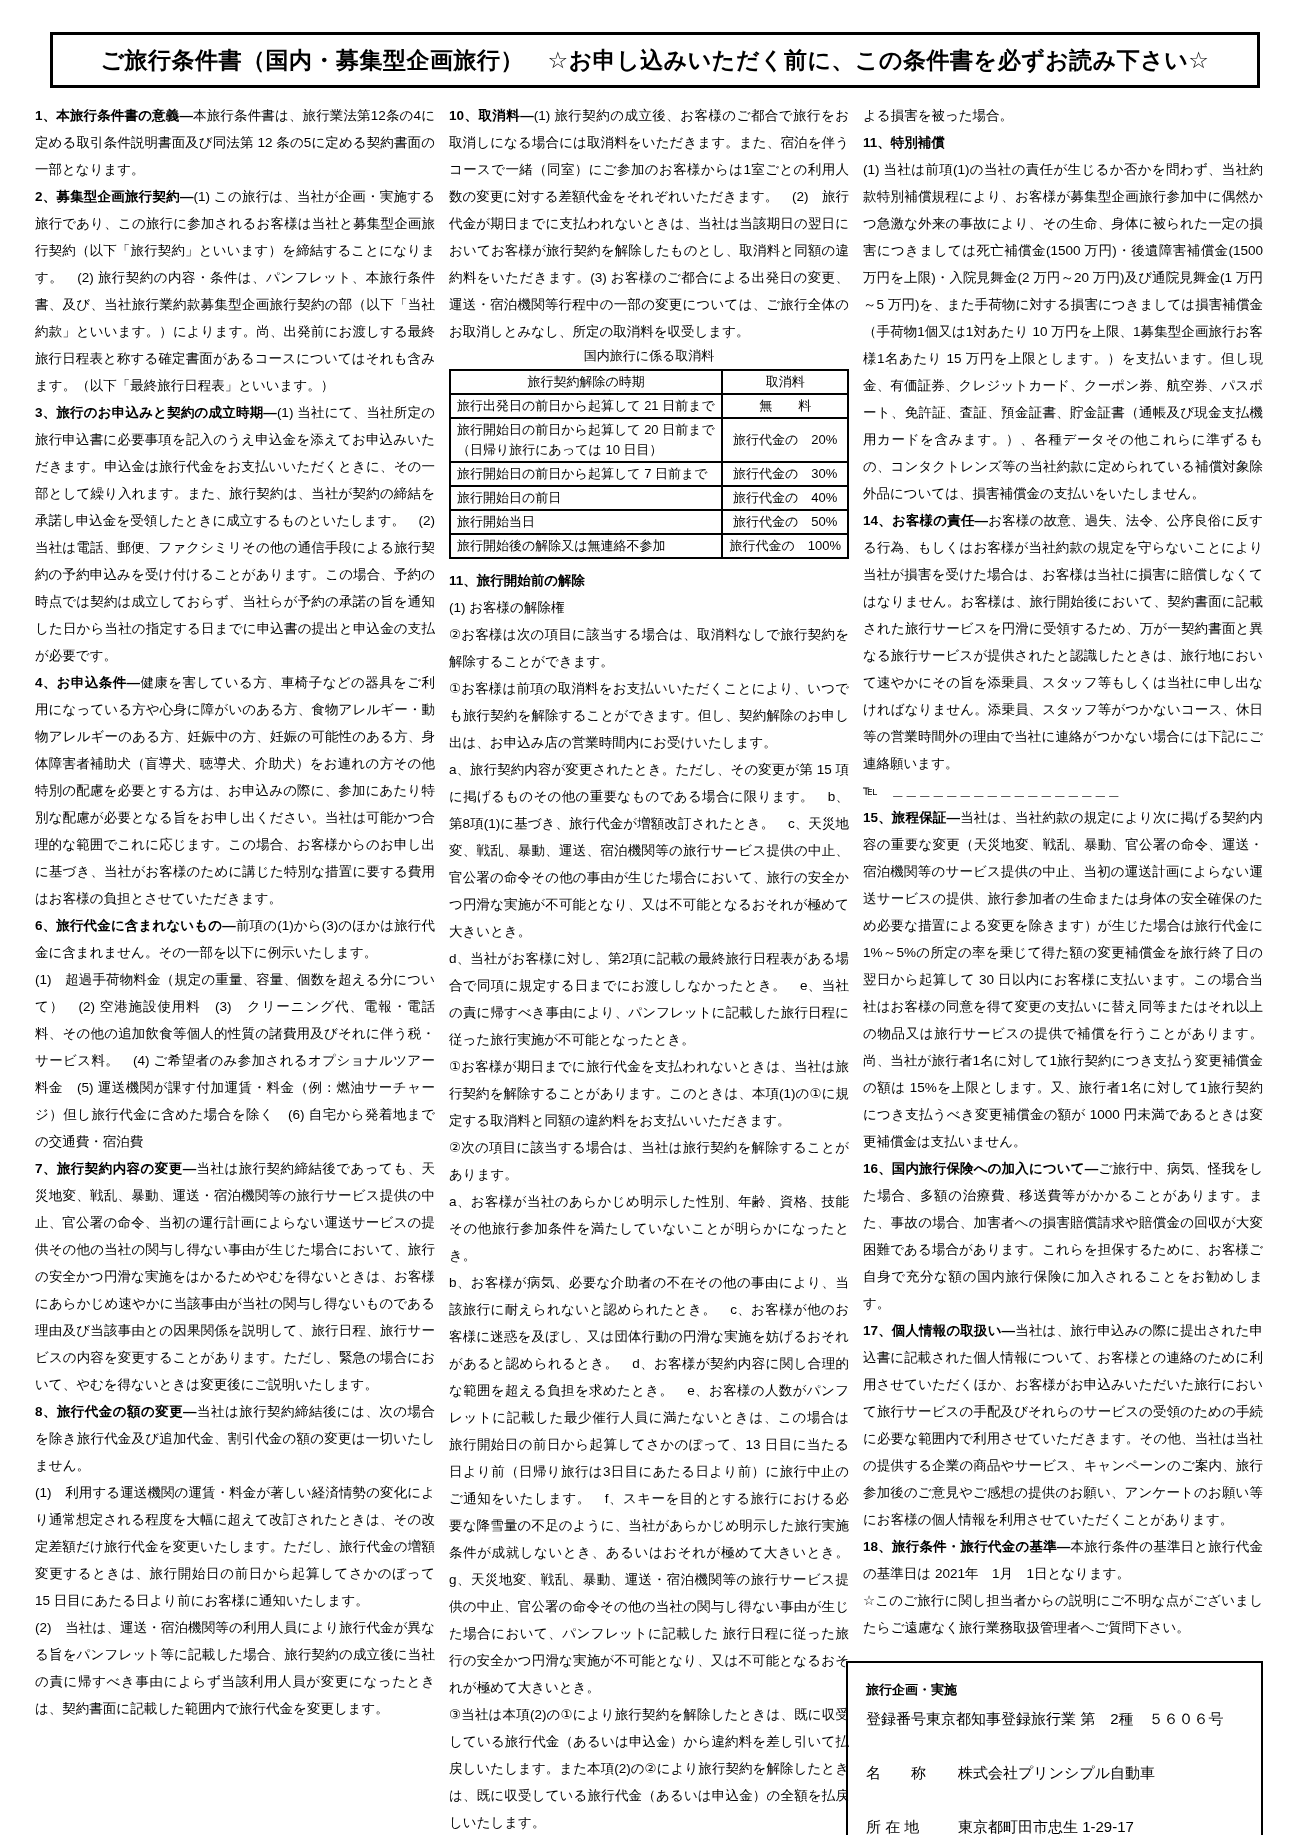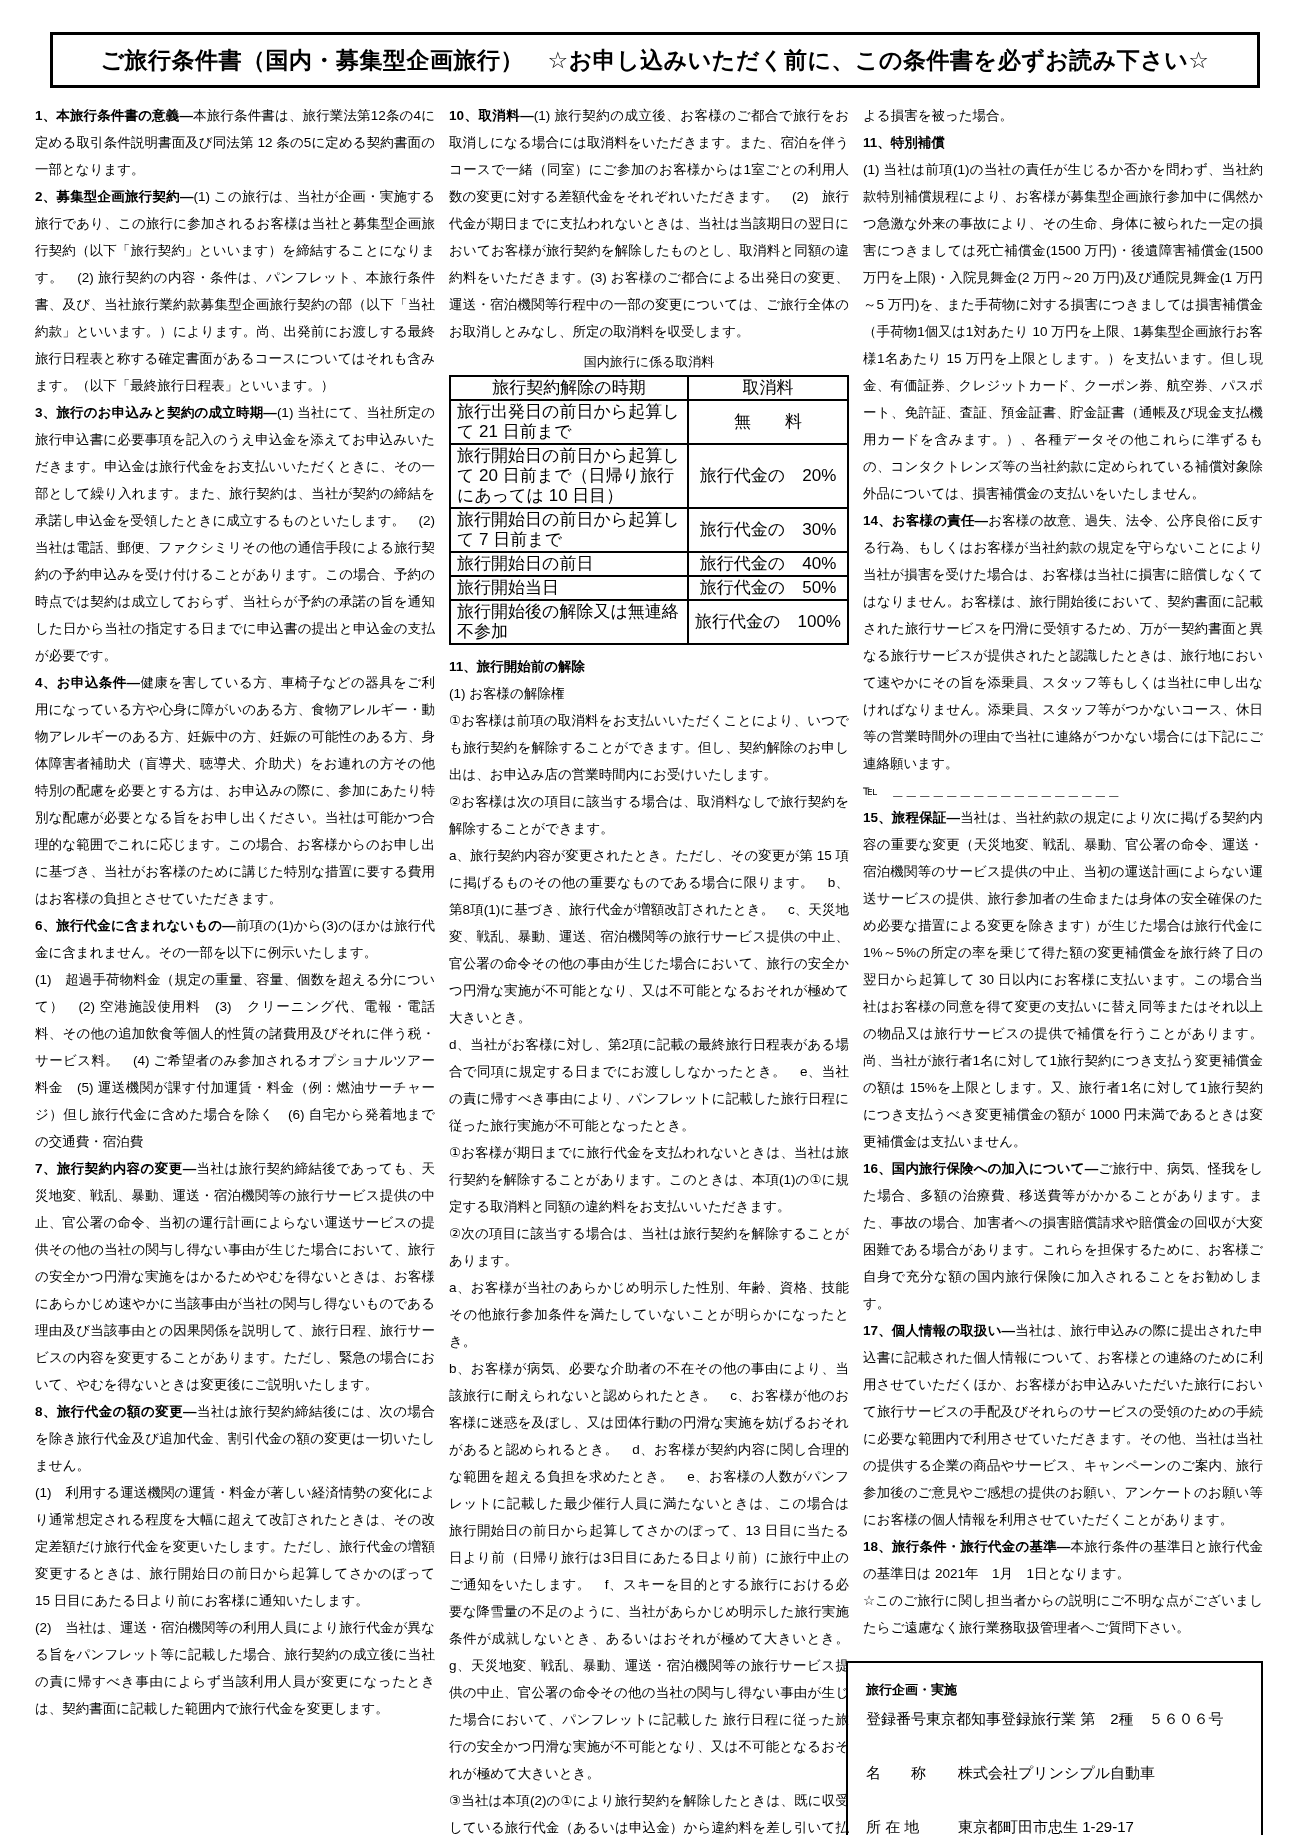--- a/index.html
+++ b/index.html
@@ -6,23 +6,23 @@
   html,body{background:#fff}
   .page{width:1295px;height:1835px;background:#fff;position:relative;overflow:hidden;
         color:#000;font-family:"Liberation Sans","DejaVu Sans",sans-serif;}
   .title-box{position:absolute;left:50px;top:32px;width:1210px;height:56px;border:3px solid #000;
         display:flex;align-items:center;justify-content:center;background:#fff;}
   .title-box h1{font-size:23px;font-weight:bold;letter-spacing:0.5px;white-space:nowrap}
   .columns{position:absolute;left:35px;top:102px;width:1230px;display:flex;gap:14px;align-items:flex-start}
   .col{width:400px;font-size:13.5px;line-height:27px;text-align:justify;font-weight:500}
   .block{margin:0}
   .block b{font-weight:bold}
-  .table-title{text-align:center;font-size:13px;line-height:22px;margin-top:6px}
+  .table-title{text-align:center;font-size:13px;line-height:22px;}
   table.cancel-table{width:100%;border-collapse:collapse;margin:2px 0 8px 0;border:2px solid #000}
-  .cancel-table th,.cancel-table td{border:2px solid #000;font-size:17px;line-height:20px;padding:1px 6px;vertical-align:middle}
+  .cancel-table th,.cancel-table td{border:2px solid #000;font-size:13px;line-height:20px;padding:1px 6px;vertical-align:middle}
   .cancel-table th{font-weight:normal;text-align:center}
   .td-period{text-align:left}
   .td-fee{text-align:center;width:112px;white-space:nowrap}
   .company-box{margin-top:20px;margin-left:-17px;width:417px;border:2px solid #000;
         padding:12px 18px 14px 18px;font-size:15px;line-height:27px;text-align:left}
   .cb-title{font-size:13px;font-weight:bold;line-height:30px}
   .cb-gap{margin-top:27px}
   .cb-label{display:inline-block;min-width:92px}
 </style>
 </head>
@@ -110,23 +110,23 @@
 
         </tbody>
       </table>
 
       <div>
 
           <p class="block"><b class="sec-h">11、旅行開始前の解除</b><span></span></p>
 
           <p class="block"><b class="sec-h"></b><span>(1) お客様の解除権</span></p>
 
+          <p class="block"><b class="sec-h"></b><span>②お客様は次の項目に該当する場合は、取消料なしで旅行契約を解除することができます。</span></p>
+
           <p class="block"><b class="sec-h"></b><span>①お客様は前項の取消料をお支払いいただくことにより、いつでも旅行契約を解除することができます。但し、契約解除のお申し出は、お申込み店の営業時間内にお受けいたします。</span></p>
-
-          <p class="block"><b class="sec-h"></b><span>②お客様は次の項目に該当する場合は、取消料なしで旅行契約を解除することができます。</span></p>
 
           <p class="block"><b class="sec-h"></b><span>a、旅行契約内容が変更されたとき。ただし、その変更が第 15 項に掲げるものその他の重要なものである場合に限ります。　b、第8項(1)に基づき、旅行代金が増額改訂されたとき。　c、天災地変、戦乱、暴動、運送、宿泊機関等の旅行サービス提供の中止、官公署の命令その他の事由が生じた場合において、旅行の安全かつ円滑な実施が不可能となり、又は不可能となるおそれが極めて大きいとき。</span></p>
 
           <p class="block"><b class="sec-h"></b><span>d、当社がお客様に対し、第2項に記載の最終旅行日程表がある場合で同項に規定する日までにお渡ししなかったとき。　e、当社の責に帰すべき事由により、パンフレットに記載した旅行日程に従った旅行実施が不可能となったとき。</span></p>
 
 
           <p class="block"><b class="sec-h"></b><span>①お客様が期日までに旅行代金を支払われないときは、当社は旅行契約を解除することがあります。このときは、本項(1)の①に規定する取消料と同額の違約料をお支払いいただきます。</span></p>
 
           <p class="block"><b class="sec-h"></b><span>②次の項目に該当する場合は、当社は旅行契約を解除することがあります。</span></p>
 

